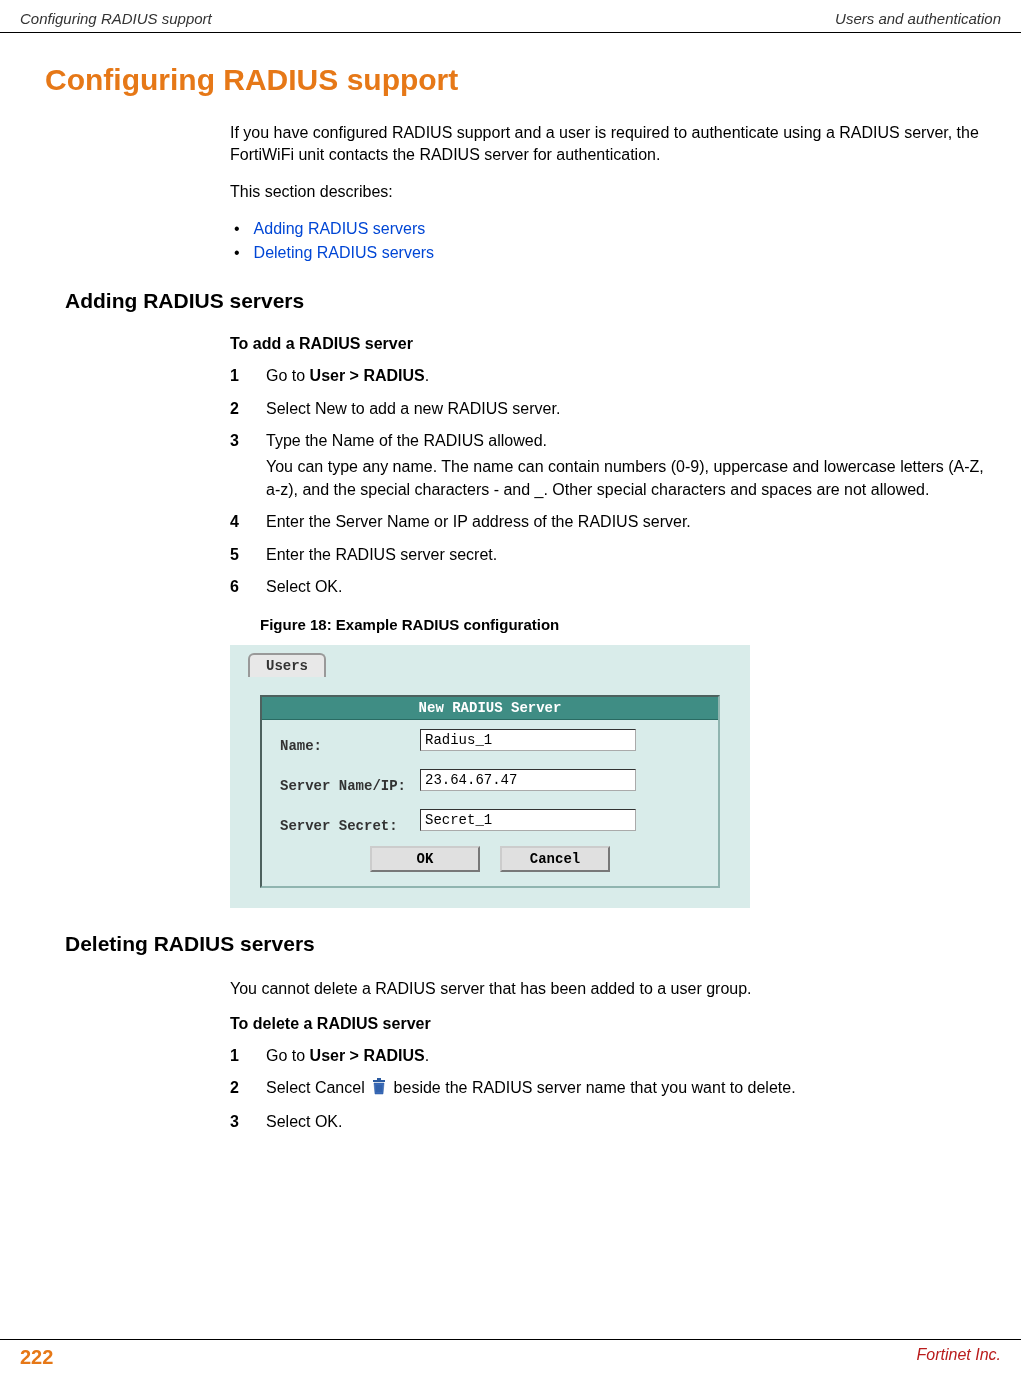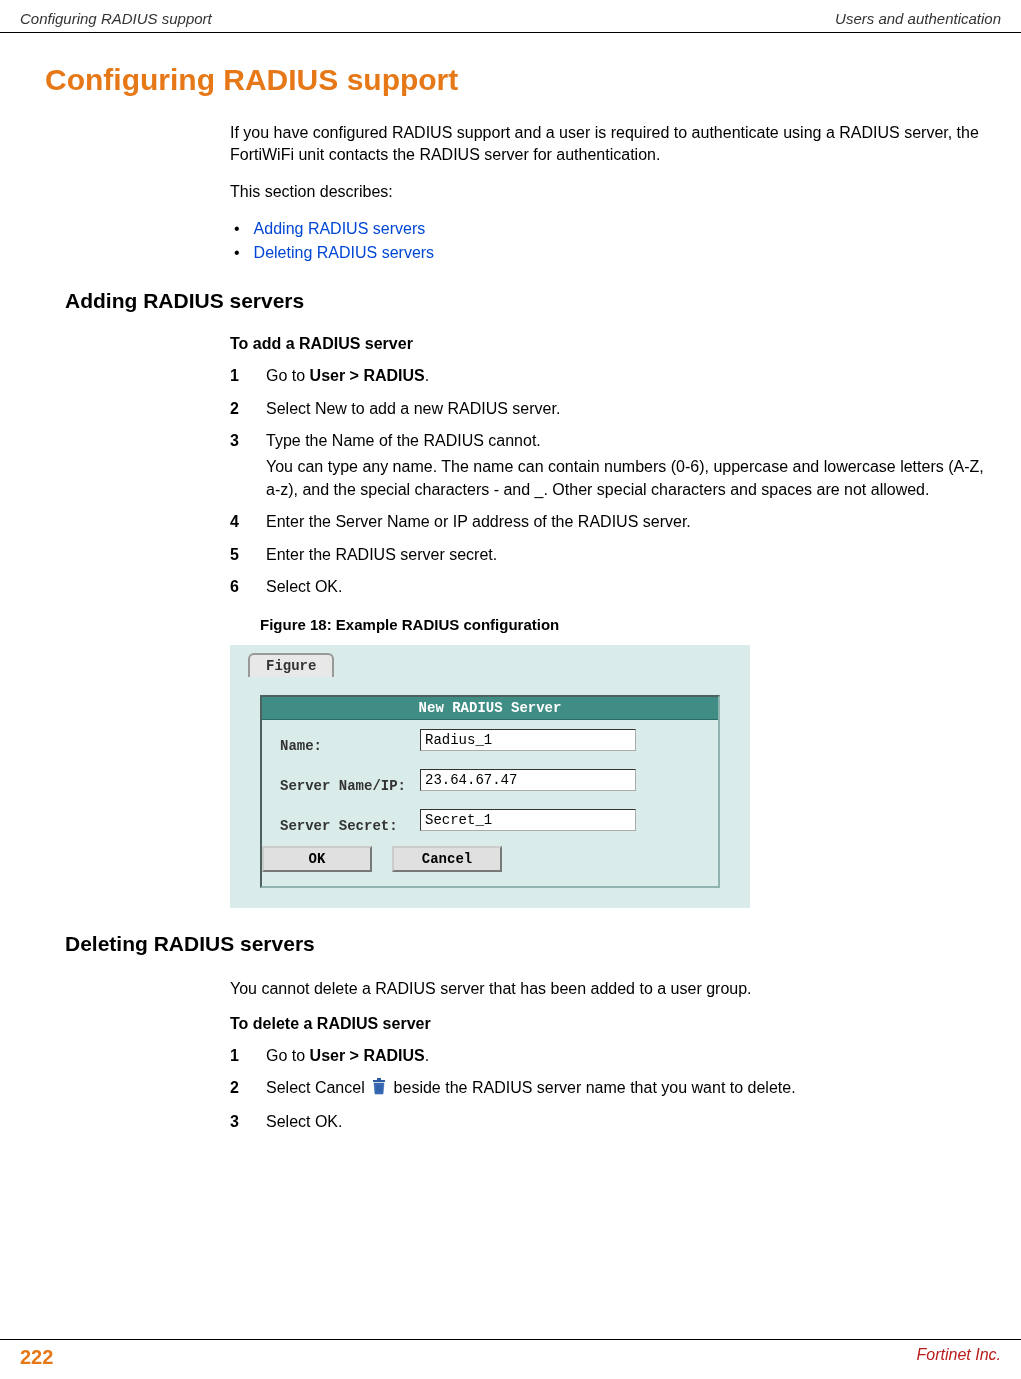--- a/index.html
+++ b/index.html
@@ -153,20 +153,21 @@
       border: 1px solid #333;
       border-right-color: #aaa;
       border-bottom-color: #aaa;
       background: #fff;
       font-family: "Courier New", monospace;
       font-size: 14px;
       padding: 2px 4px;
     }
     .button-row {
       display: flex;
+      justify-content: center;
       gap: 20px;
       padding-top: 6px;
     }
     .dlg-btn {
       width: 110px;
       padding: 3px 0;
       font-family: "Courier New", monospace;
       font-weight: bold;
       font-size: 14px;
       background: #e0e0e0;
@@ -235,22 +236,22 @@
     </div>
 
     <div class="step-row">
       <div class="step-num">2</div>
       <div class="step-text">Select New to add a new RADIUS server.</div>
     </div>
 
     <div class="step-row">
       <div class="step-num">3</div>
       <div class="step-text">
-        <span>Type the Name of the RADIUS cannot.</span>
-        <div class="sub">You can type any name. The name can contain numbers (0-6), uppercase and lowercase letters (A-Z, a-z), and the special characters - and _. Other special characters and spaces are not allowed.</div>
+        <span>Type the Name of the RADIUS allowed.</span>
+        <div class="sub">You can type any name. The name can contain numbers (0-9), uppercase and lowercase letters (A-Z, a-z), and the special characters - and _. Other special characters and spaces are not allowed.</div>
       </div>
     </div>
 
     <div class="step-row">
       <div class="step-num">4</div>
       <div class="step-text">Enter the Server Name or IP address of the RADIUS server.</div>
     </div>
 
     <div class="step-row">
       <div class="step-num">5</div>
@@ -258,21 +259,21 @@
     </div>
 
     <div class="step-row">
       <div class="step-num">6</div>
       <div class="step-text">Select OK.</div>
     </div>
 
     <p class="figure-caption">Figure 18: Example RADIUS configuration</p>
 
     <div class="radius-dialog">
-      <div class="radius-tab">Figure</div>
+      <div class="radius-tab">Users</div>
       <div class="radius-panel">
         <div class="panel-header">New RADIUS Server</div>
         <div class="form-row">
           <div class="form-label">Name:</div>
           <input class="form-input" value="Radius_1" style="">
         </div>
         <div class="form-row">
           <div class="form-label">Server Name/IP:</div>
           <input class="form-input" value="23.64.67.47" style="">
         </div>

